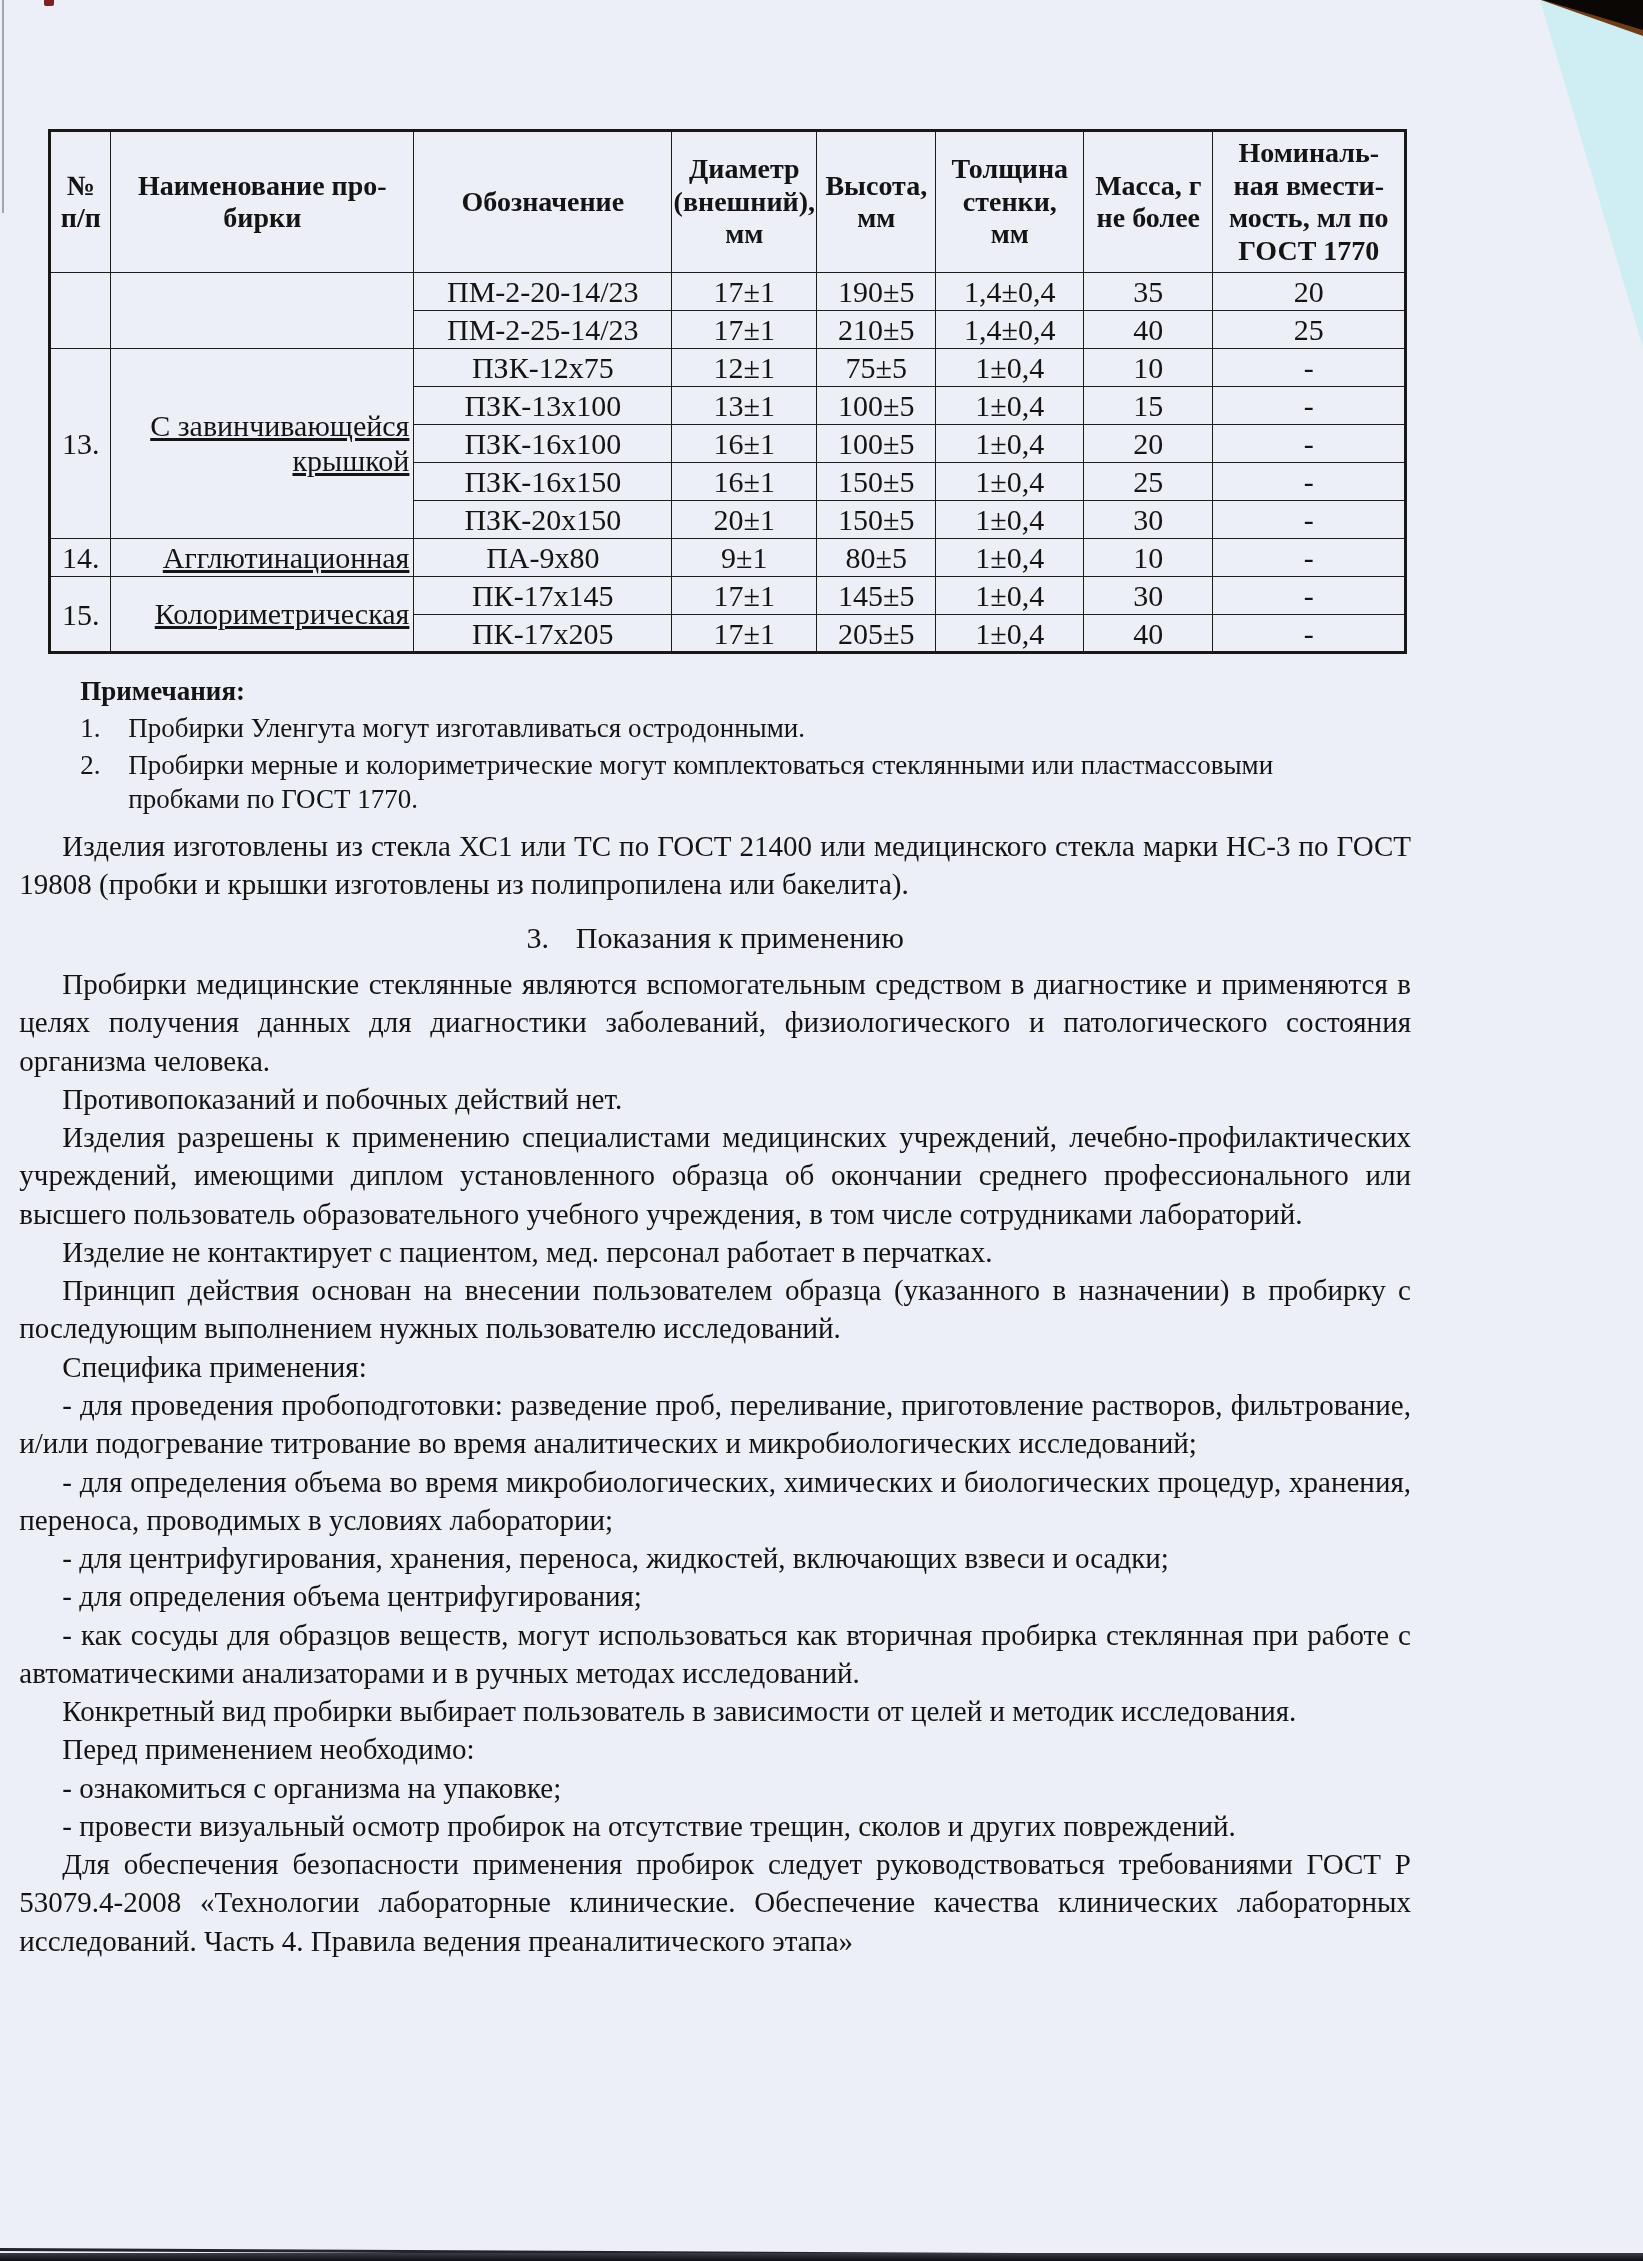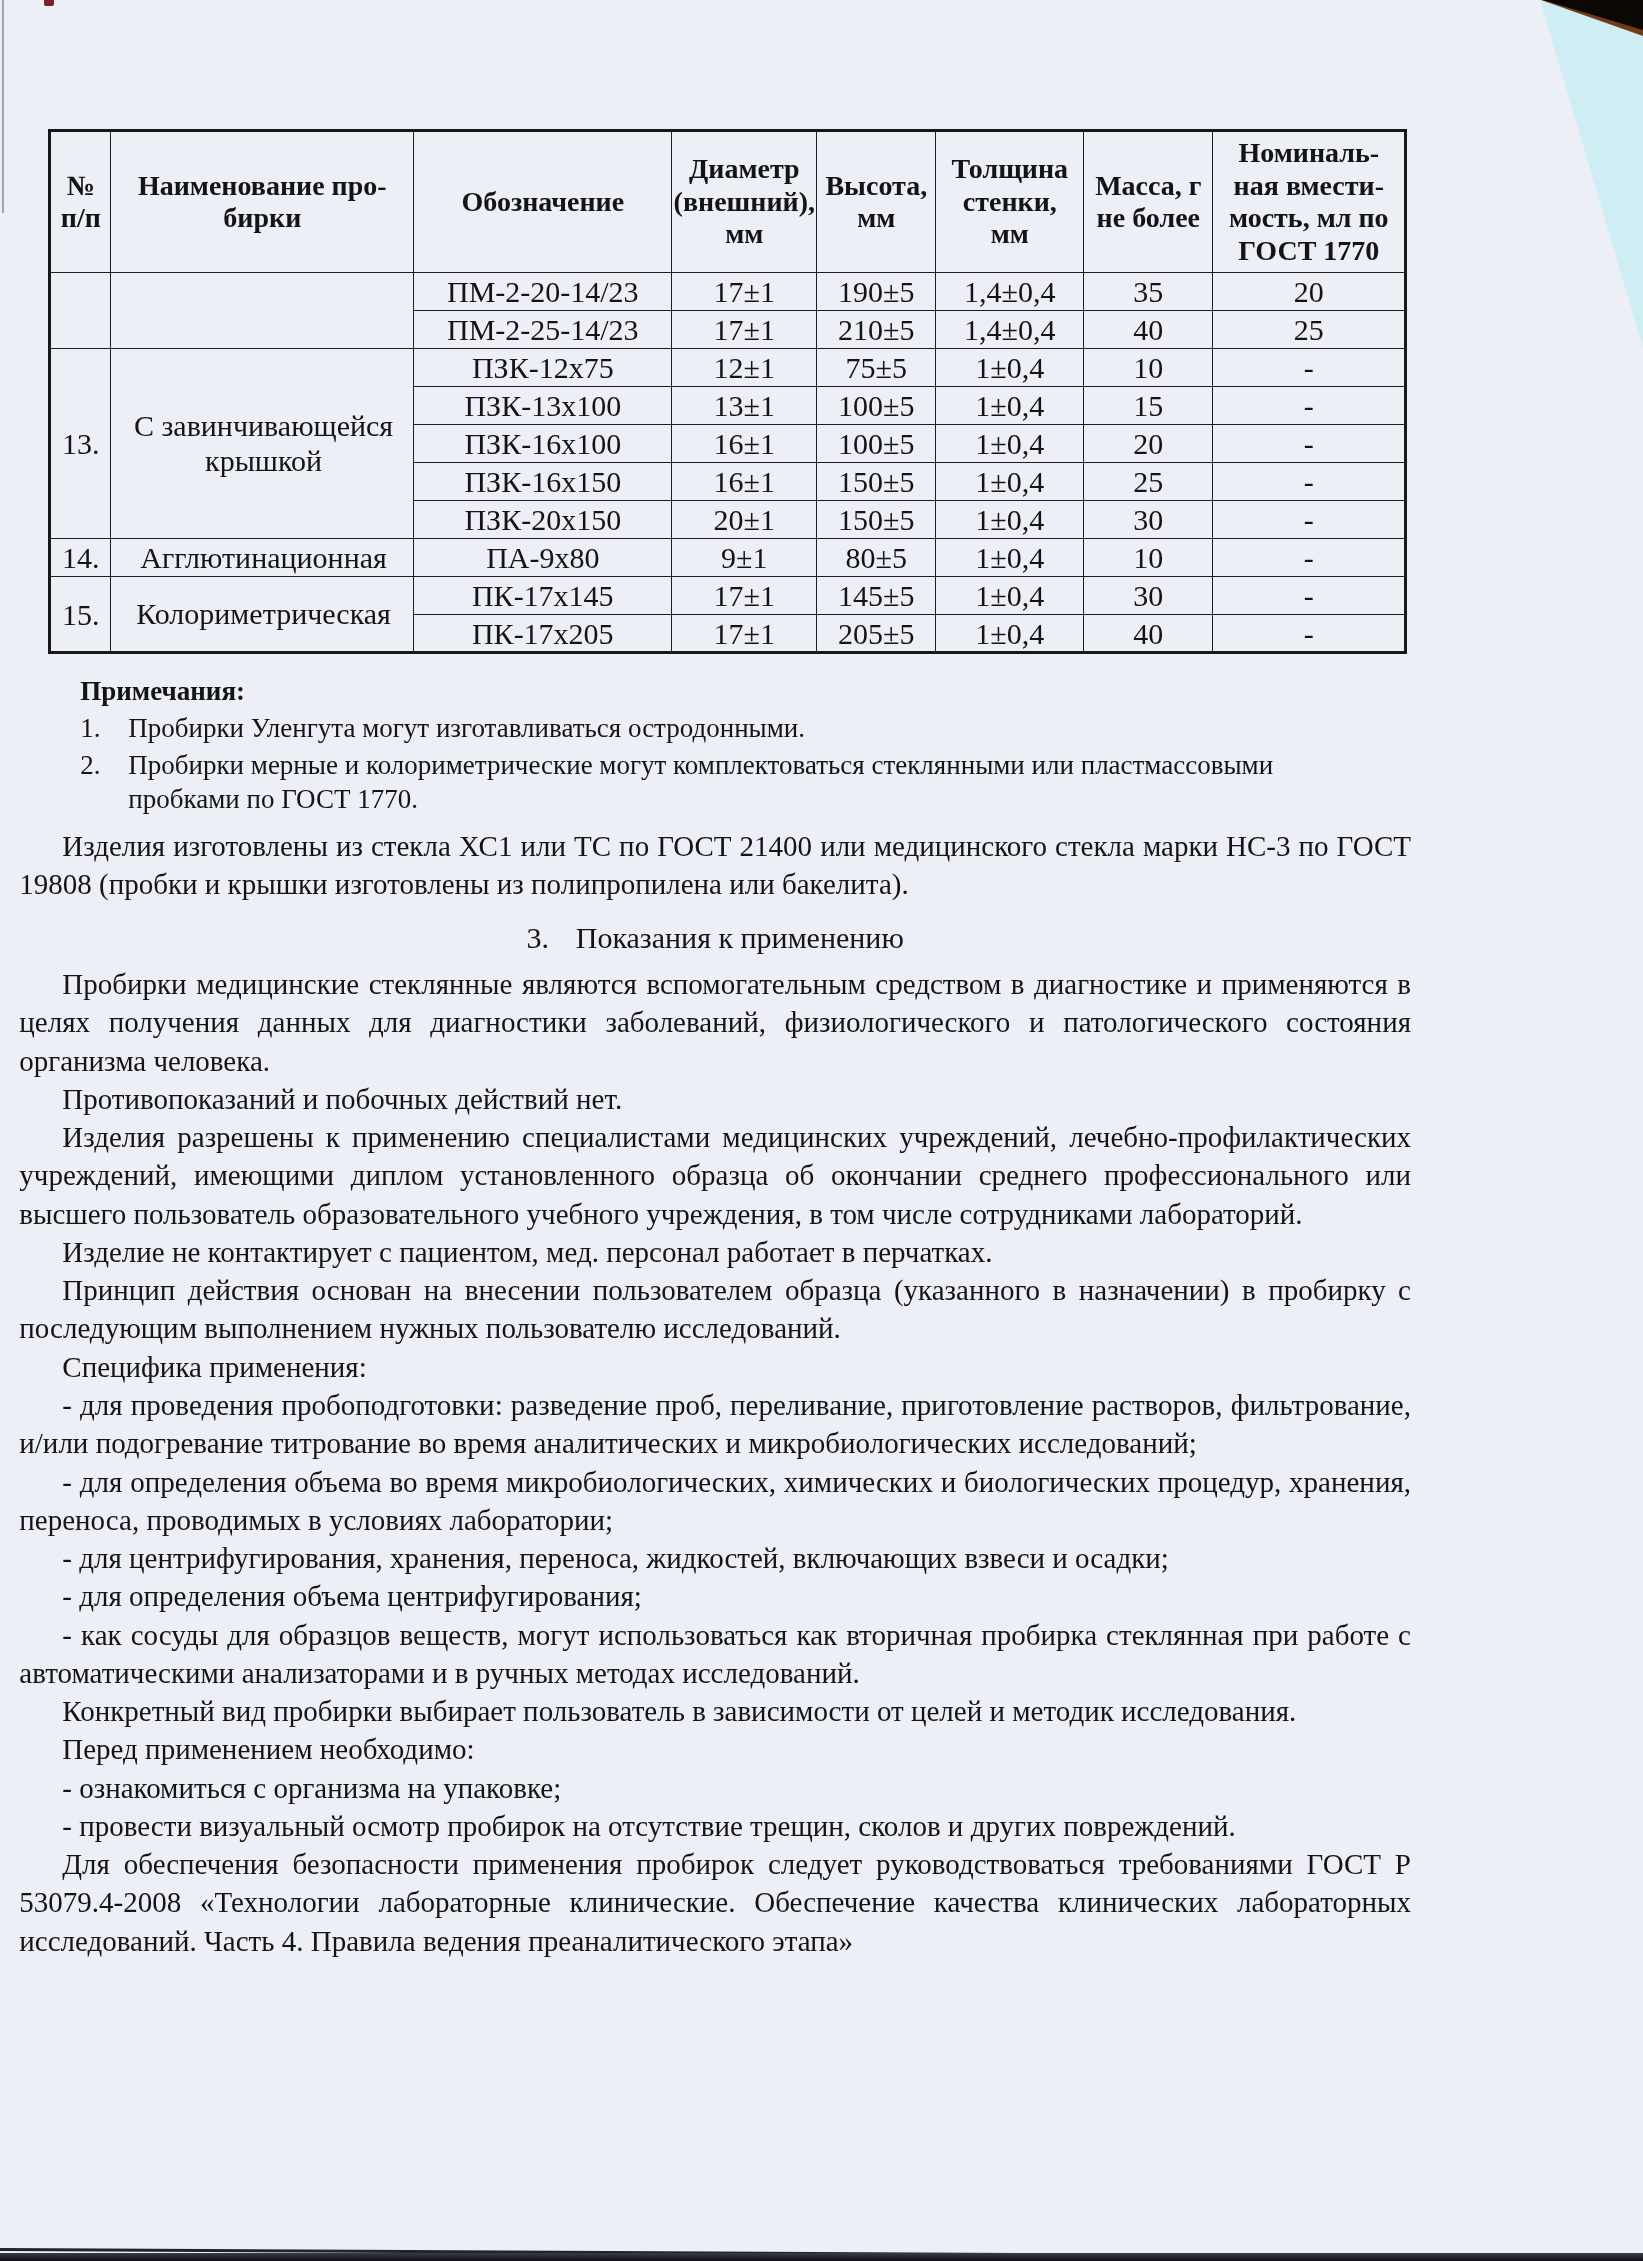--- a/index.html
+++ b/index.html
@@ -64,21 +64,21 @@
     font-weight: bold; font-size: 28px; line-height: 1.16;
     white-space: pre-line; text-align: center; vertical-align: middle;
     padding: 5.2px 1.3px;
   }
   .tbl thead tr { height: 142px; }
   .tbl tbody tr { height: 38px; }
   .tbl td {
     font-size: 30px; text-align: center; vertical-align: middle;
     padding: 0 3.9px; line-height: 1.05;
   }
-  .tbl td.namecell { text-align: center; padding-left: 6.4px; line-height: 1.15; }
+  .tbl td.namecell { text-align: right; padding-left: 6.4px; line-height: 1.15; text-decoration: underline; }
   .tbl td.numcell  { text-align: center; padding: 0 1.3px; font-family: Liberation Serif, serif; }
 
   .notes { margin: 19.3px 0 0 61px; font-size: 27px; line-height: 1.28; }
   .notes .note-title { margin-bottom: 2.6px; font-weight: bold; }
   .note-item { display: flex; margin-top: 2.6px; width: 1282px; }
   .note-item .nnum { flex: none; width: 48px; }
   .note-item .ntext { flex: 1 1 auto; text-align: left; }
 
   .para {
     font-size: 29px; line-height: 1.32; text-align: justify;

